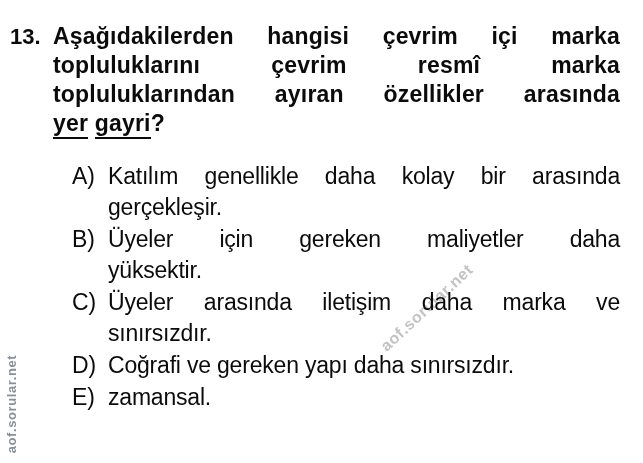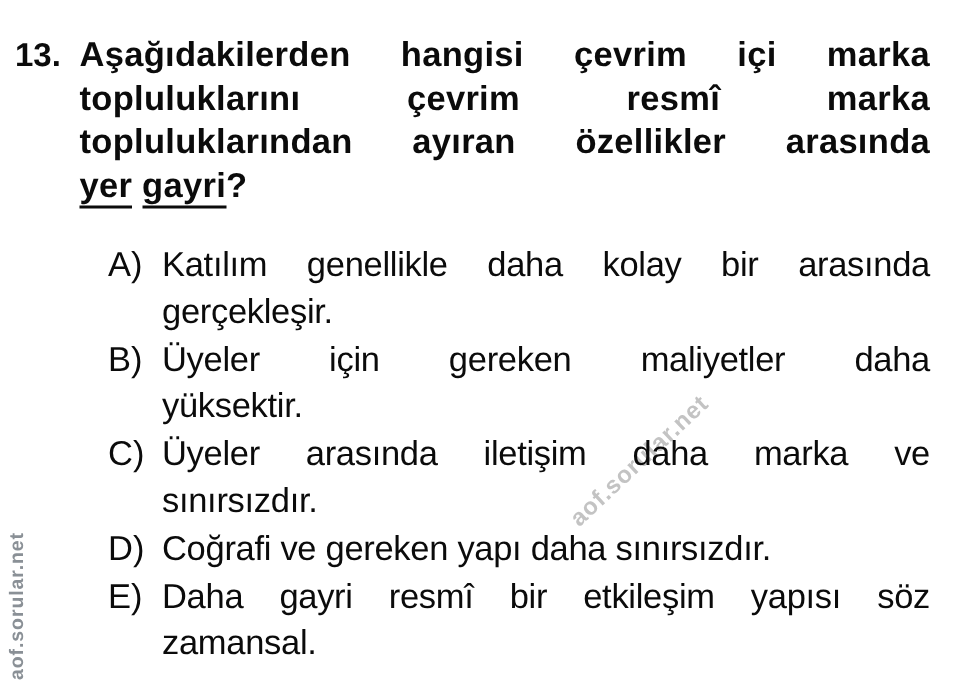--- a/index.html
+++ b/index.html
@@ -110,20 +110,19 @@
         </div>
         <div class="option">
           <div class="opt-letter">D)</div>
           <div class="opt-text">
             <div class="tline"><span>Coğrafi ve gereken yapı daha sınırsızdır.</span></div>
           </div>
         </div>
         <div class="option">
           <div class="opt-letter">E)</div>
           <div class="opt-text">
-            <div class="tline just"><span>Daha gayri resmî bir etkileşim yapısı söz</span></div>
             <div class="tline"><span>zamansal.</span></div>
           </div>
         </div>
       </div>
 
   </div>
 </div>
 
 </body></html>

